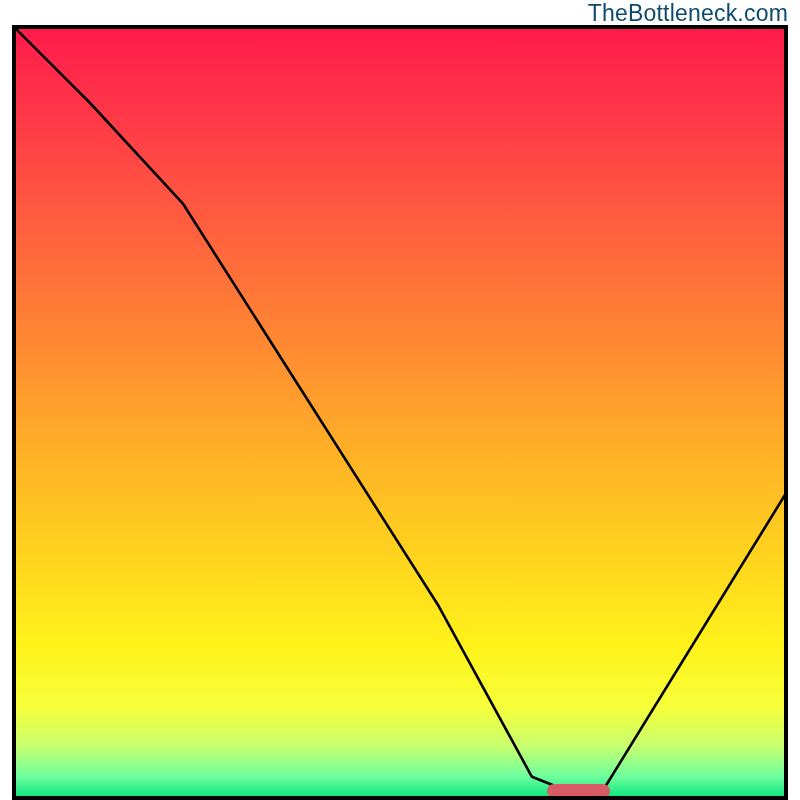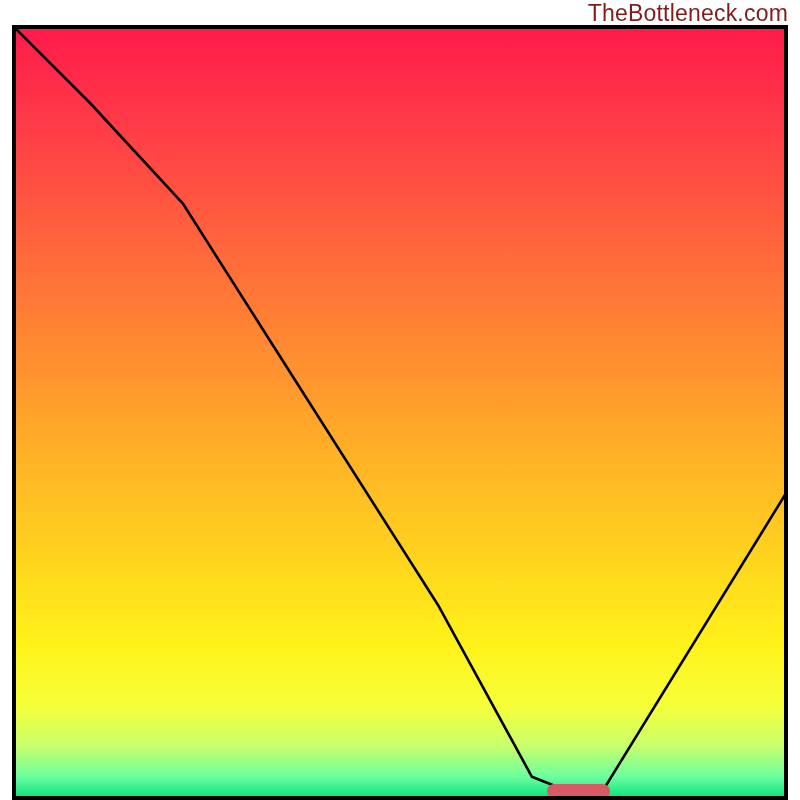--- a/index.html
+++ b/index.html
@@ -63,21 +63,21 @@
     background: #d85a66;
     border-radius: 10px;
     pointer-events: none;
   }
   .watermark {
     position: absolute;
     top: 0px;
     right: 12px;
     font-size: 23px;
     font-weight: 500;
-    color: #7f1d1d;
+    color: #0c4a6e;
     letter-spacing: 0.2px;
     user-select: none;
   }
 </style>
 </head>
 <body>
 
 <div class="watermark">TheBottleneck.com</div>
 
 <div class="frame">

